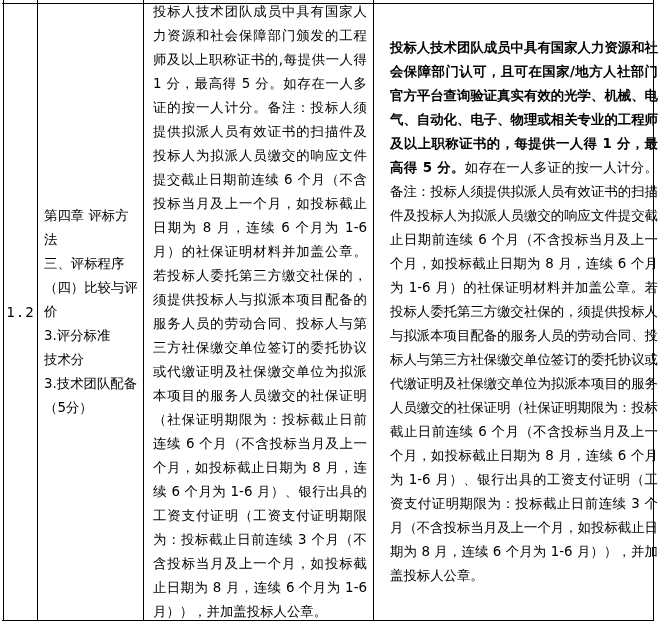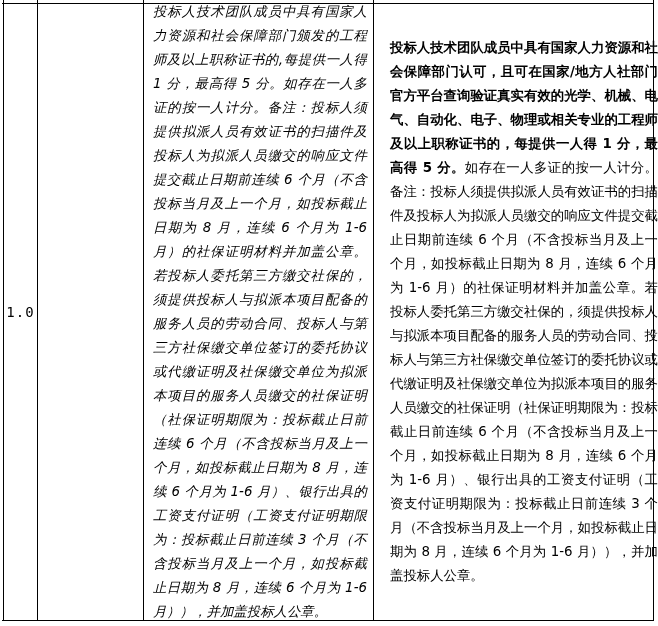--- a/index.html
+++ b/index.html
@@ -64,41 +64,49 @@
   .cell-revised {
     left: 384px;
     width: 279px;
   }
   .para {
     font-size: 13.4px;
     line-height: 24px;
     text-align: justify;
     word-break: break-all;
   }
-  .cell-original .para { padding: 0 6px 0 9px; font-style: italic; }
+  .cell-original .para { padding: 0 6px 0 9px; }
   .cell-revised .para { padding: 0 5px 0 6px; }
   .bold { font-weight: bold; }
 </style>
 </head>
 <body>
 
 <div class="page">
 
   <div class="vline" style="left:3px"></div>
   <div class="vline" style="left:37px"></div>
   <div class="vline" style="left:143px"></div>
   <div class="vline" style="left:373px"></div>
   <div class="vline" style="left:653px"></div>
   <div class="hline" style="top:3px"></div>
   <div class="hline" style="top:620px"></div>
 
   <div class="cell cell-id">
-    <span>1.0</span>
+    <span>1.2</span>
   </div>
 
+  <div class="cell cell-section">
+    <div class="section-text">第四章 评标方法
+三、评标程序
+（四）比较与评价
+3.评分标准
+技术分
+3.技术团队配备（5分）</div>
+  </div>
 
   <div class="cell cell-original">
     <div class="para">投标人技术团队成员中具有国家人力资源和社会保障部门颁发的工程师及以上职称证书的,每提供一人得 1 分，最高得 5 分。如存在一人多证的按一人计分。备注：投标人须提供拟派人员有效证书的扫描件及投标人为拟派人员缴交的响应文件提交截止日期前连续 6 个月（不含投标当月及上一个月，如投标截止日期为 8 月，连续 6 个月为 1-6 月）的社保证明材料并加盖公章。若投标人委托第三方缴交社保的，须提供投标人与拟派本项目配备的服务人员的劳动合同、投标人与第三方社保缴交单位签订的委托协议或代缴证明及社保缴交单位为拟派本项目的服务人员缴交的社保证明（社保证明期限为：投标截止日前连续 6 个月（不含投标当月及上一个月，如投标截止日期为 8 月，连续 6 个月为 1-6 月）、银行出具的工资支付证明（工资支付证明期限为：投标截止日前连续 3 个月（不含投标当月及上一个月，如投标截止日期为 8 月，连续 6 个月为 1-6 月）），并加盖投标人公章。</div>
   </div>
 
   <div class="cell cell-revised">
     <div class="para"><span class="bold">投标人技术团队成员中具有国家人力资源和社会保障部门认可，且可在国家/地方人社部门官方平台查询验证真实有效的光学、机械、电气、自动化、电子、物理或相关专业的工程师及以上职称证书的，每提供一人得 1 分，最高得 5 分。</span><span>如存在一人多证的按一人计分。备注：投标人须提供拟派人员有效证书的扫描件及投标人为拟派人员缴交的响应文件提交截止日期前连续 6 个月（不含投标当月及上一个月，如投标截止日期为 8 月，连续 6 个月为 1-6 月）的社保证明材料并加盖公章。若投标人委托第三方缴交社保的，须提供投标人与拟派本项目配备的服务人员的劳动合同、投标人与第三方社保缴交单位签订的委托协议或代缴证明及社保缴交单位为拟派本项目的服务人员缴交的社保证明（社保证明期限为：投标截止日前连续 6 个月（不含投标当月及上一个月，如投标截止日期为 8 月，连续 6 个月为 1-6 月）、银行出具的工资支付证明（工资支付证明期限为：投标截止日前连续 3 个月（不含投标当月及上一个月，如投标截止日期为 8 月，连续 6 个月为 1-6 月）），并加盖投标人公章。</span></div>
   </div>
 
 </div>

